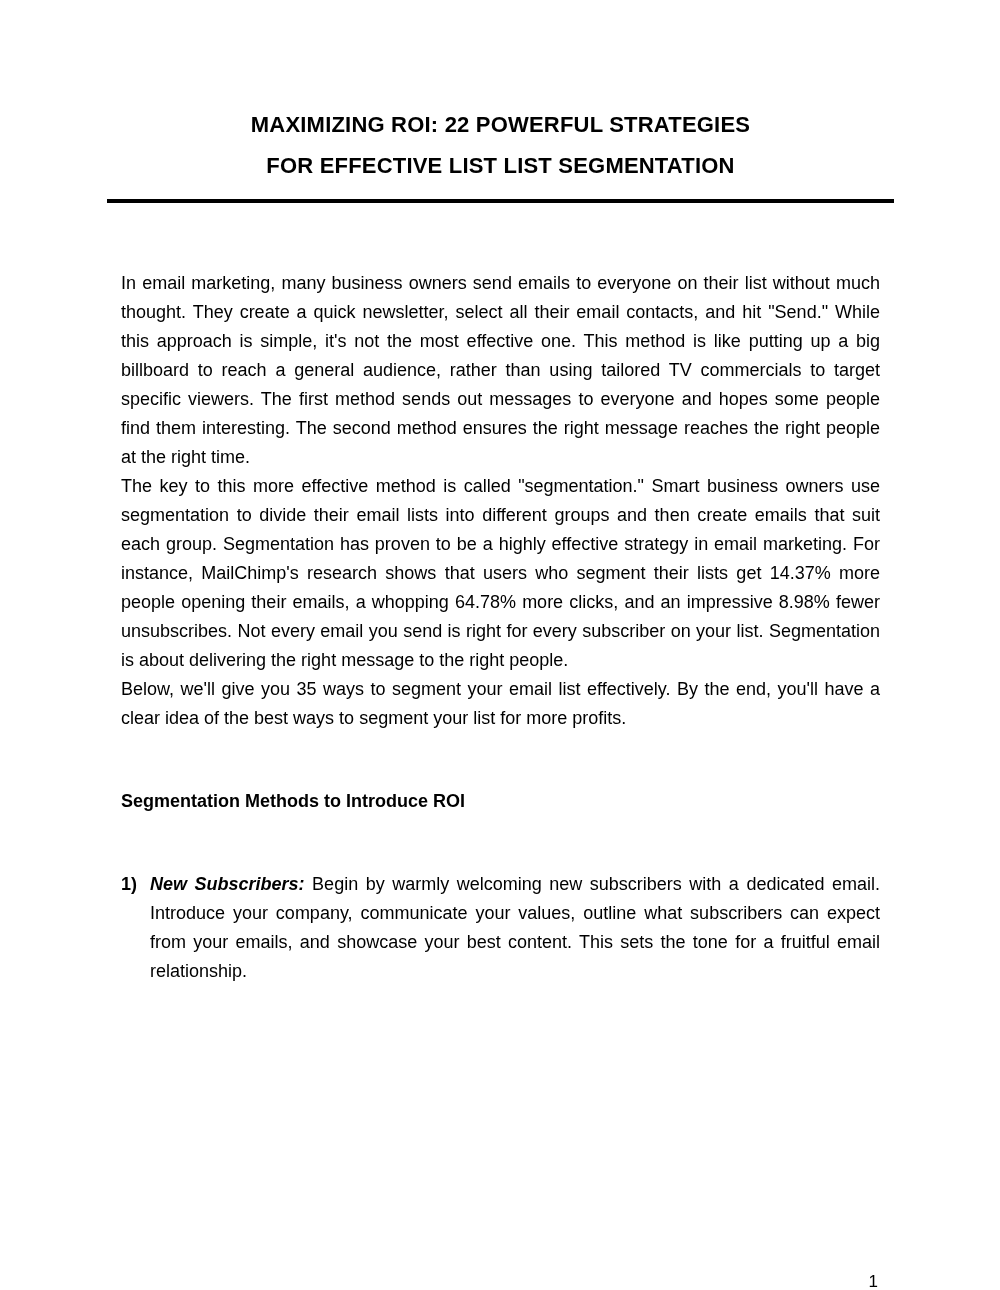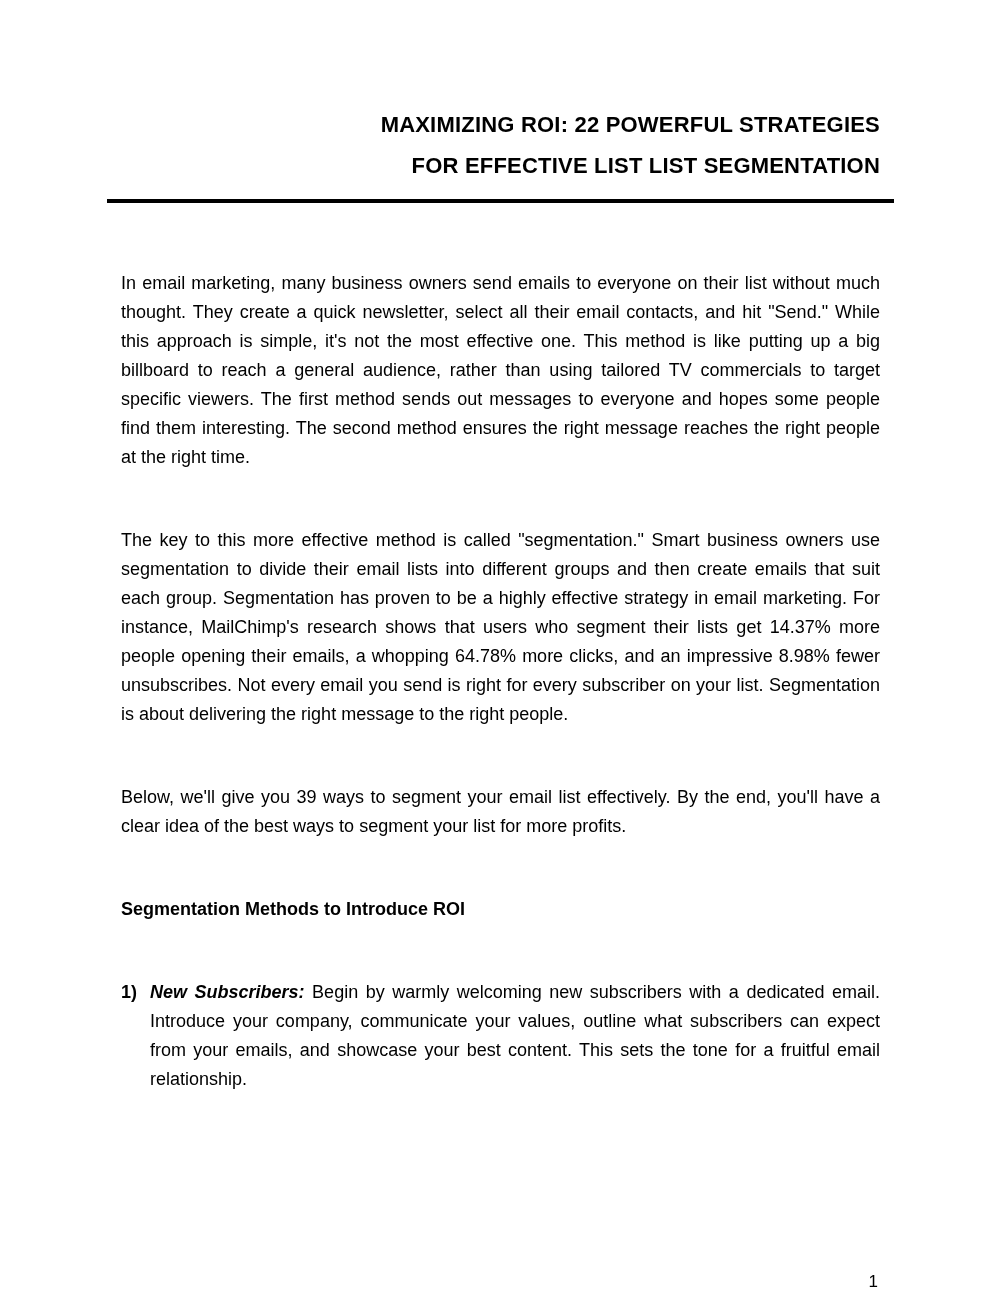--- a/index.html
+++ b/index.html
@@ -18,31 +18,30 @@
     position: relative;
     width: 1000px;
     height: 1290px;
     padding: 0 120px 0 121px;
   }
   .doc-title {
     margin-top: 104px;
     font-size: 22px;
     font-weight: bold;
     line-height: 41px;
-    text-align: right;
+    text-align: center;
     letter-spacing: 0.2px;
   }
   .title-line { display: block; }
   .title-rule {
     height: 4px;
     background: #000000;
     margin: 13px -14px 0 -14px;
   }
   .body-para {
-    margin-top: 54px;
     font-size: 18px;
     line-height: 29px;
     text-align: justify;
   }
   .body-para.first {
     margin-top: 66px;
   }
   .section-heading {
     margin-top: 54px;
     font-size: 18px;
@@ -85,21 +84,21 @@
     <span class="title-line">MAXIMIZING ROI: 22 POWERFUL STRATEGIES</span>
     <span class="title-line">FOR EFFECTIVE LIST LIST SEGMENTATION</span>
   </h1>
 
   <div class="title-rule"></div>
 
   <p class="body-para first">In email marketing, many business owners send emails to everyone on their list without much thought. They create a quick newsletter, select all their email contacts, and hit "Send." While this approach is simple, it's not the most effective one. This method is like putting up a big billboard to reach a general audience, rather than using tailored TV commercials to target specific viewers. The first method sends out messages to everyone and hopes some people find them interesting. The second method ensures the right message reaches the right people at the right time.</p>
 
   <p class="body-para">The key to this more effective method is called "segmentation." Smart business owners use segmentation to divide their email lists into different groups and then create emails that suit each group. Segmentation has proven to be a highly effective strategy in email marketing. For instance, MailChimp's research shows that users who segment their lists get 14.37% more people opening their emails, a whopping 64.78% more clicks, and an impressive 8.98% fewer unsubscribes. Not every email you send is right for every subscriber on your list. Segmentation is about delivering the right message to the right people.</p>
 
-  <p class="body-para">Below, we'll give you 39 ways to segment your email list effectively. By the end, you'll have a clear idea of the best ways to segment your list for more profits.</p>
+  <p class="body-para">Below, we'll give you 35 ways to segment your email list effectively. By the end, you'll have a clear idea of the best ways to segment your list for more profits.</p>
 
   <h2 class="section-heading">Segmentation Methods to Introduce ROI</h2>
 
   <div class="list-item">
     <span class="list-num">1)</span>
     <span class="list-label">New Subscribers:</span>
     <span class="list-text">Begin by warmly welcoming new subscribers with a dedicated email. Introduce your company, communicate your values, outline what subscribers can expect from your emails, and showcase your best content. This sets the tone for a fruitful email relationship.</span>
   </div>
 
   <div class="page-number">1</div>

